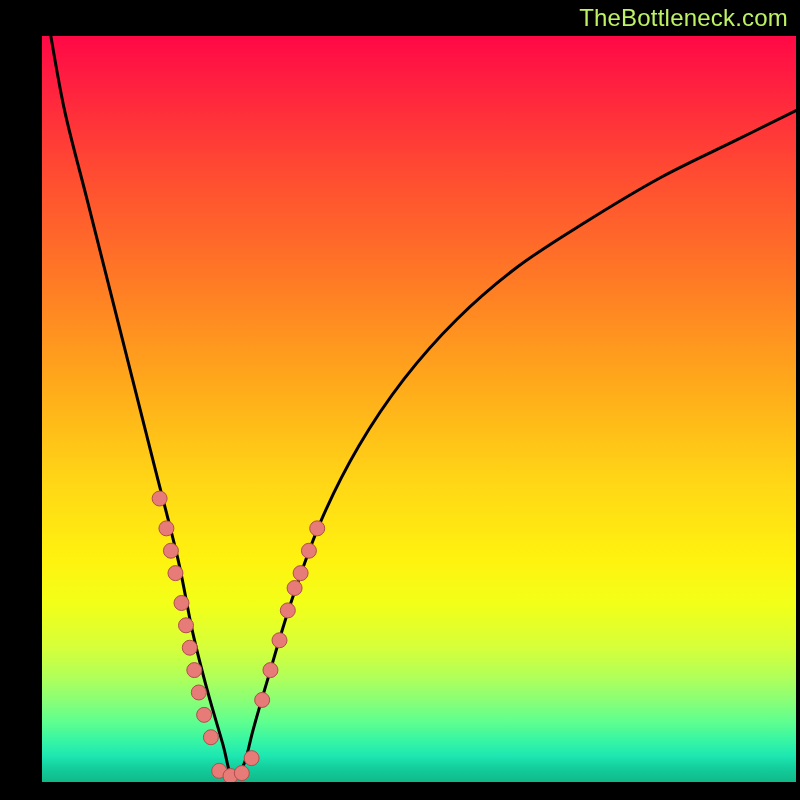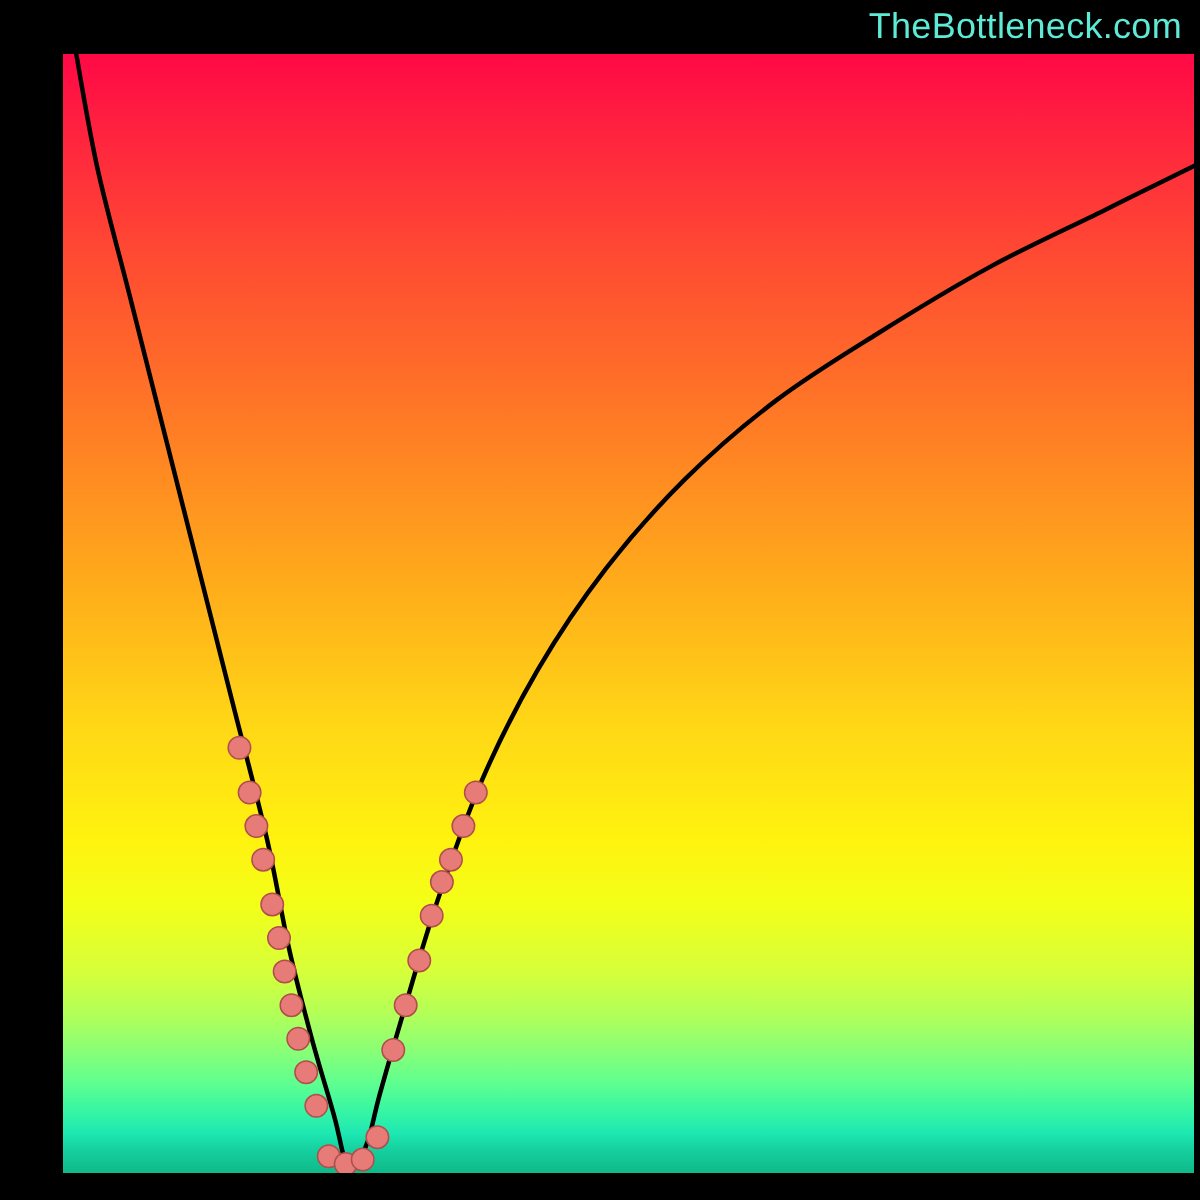--- a/index.html
+++ b/index.html
@@ -14,21 +14,21 @@
   .frame {
     position: relative;
     width: 800px;
     height: 800px;
     background: #000;
   }
   .watermark {
     position: absolute;
     top: 4px;
     right: 12px;
-    color: #5eead4;
+    color: #bef264;
     font-size: 24px;
     font-weight: 500;
     letter-spacing: 0.2px;
     z-index: 10;
   }
   .plot-area {
     position: absolute;
     left: 42px;
     top: 36px;
     width: 754px;   

